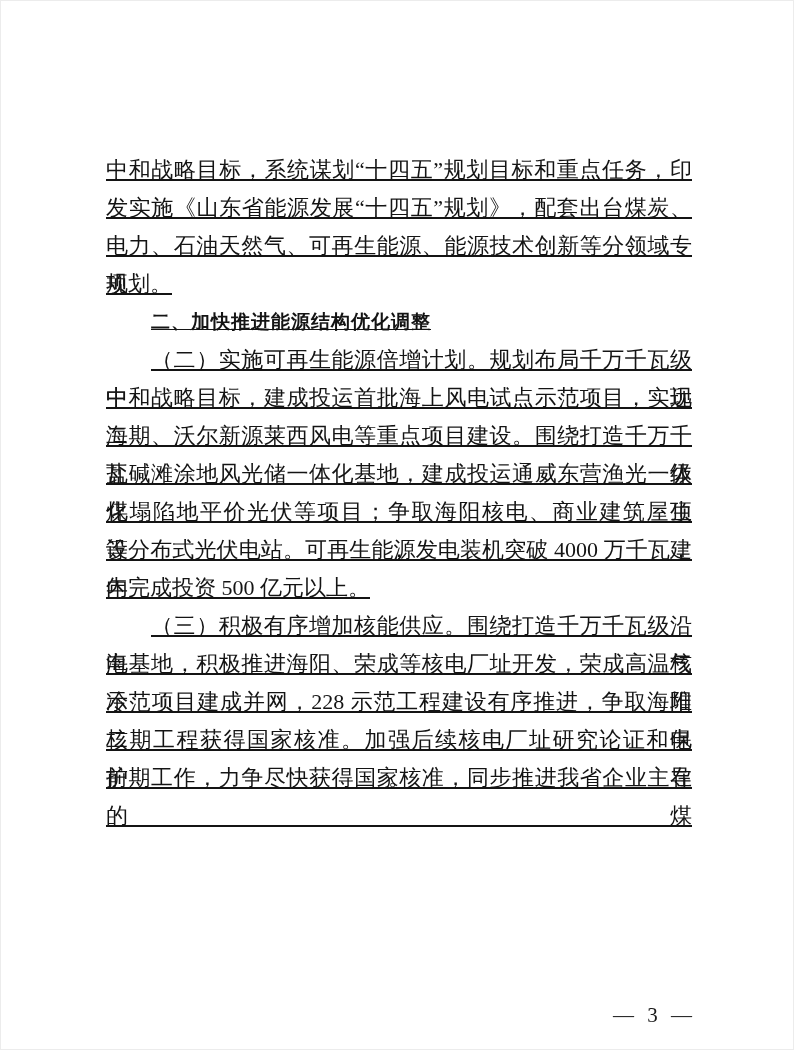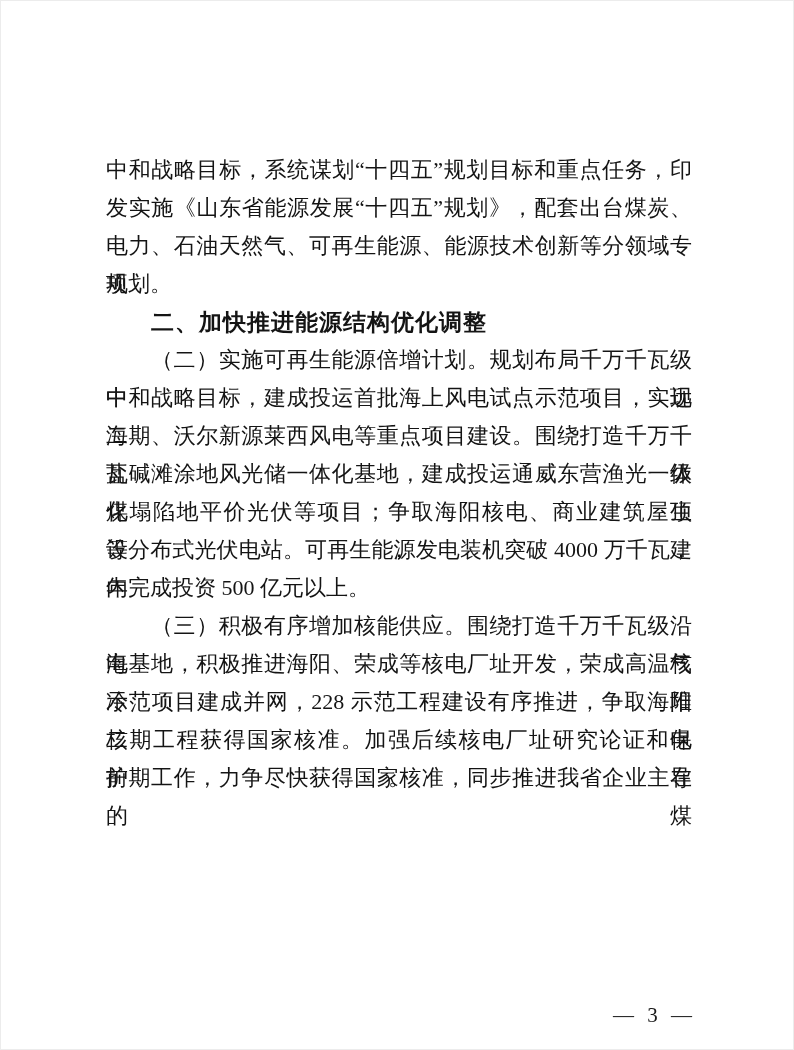--- a/index.html
+++ b/index.html
@@ -23,33 +23,34 @@
     left: 105px;
     top: 150px;
     width: 586px;
   }
   .line {
     font-size: 22px;
     line-height: 38px;
     height: 38px;
     text-align: left;
     white-space: normal;
+    text-decoration: underline;
   }
   .line.fill {
     text-align: justify;
     text-align-last: justify;
     text-justify: inter-character;
   }
   .line.indent {
     text-indent: 45px;
   }
   .line.heading {
     font-family: "Liberation Sans", "DejaVu Sans", sans-serif;
     font-weight: 700;
-    font-size: 23px;
+    font-size: 19px;
     letter-spacing: 1px;
   }
   .page-number {
     position: absolute;
     top: 1000px;
     right: 97px;
     font-size: 21px;
     line-height: 28px;
     color: #1a1a1a;
     letter-spacing: 4px;

